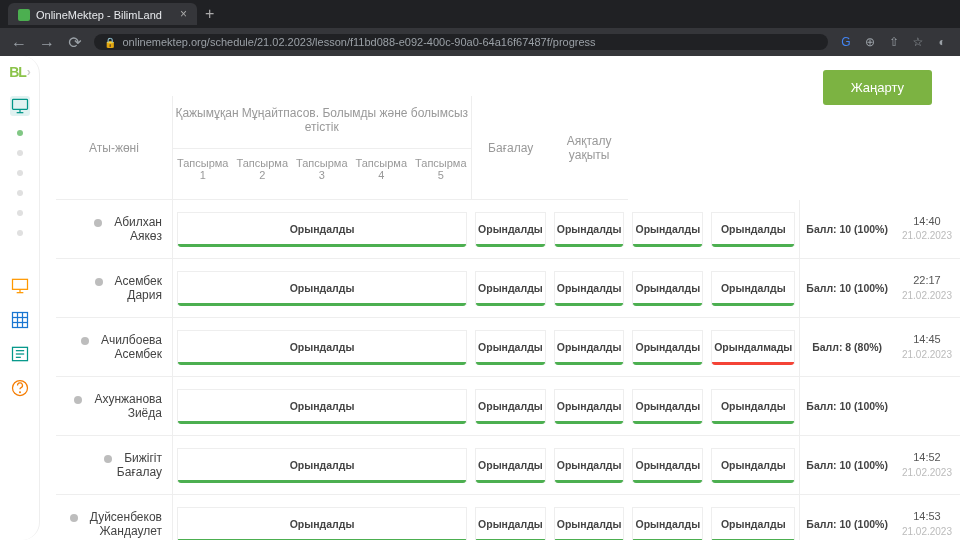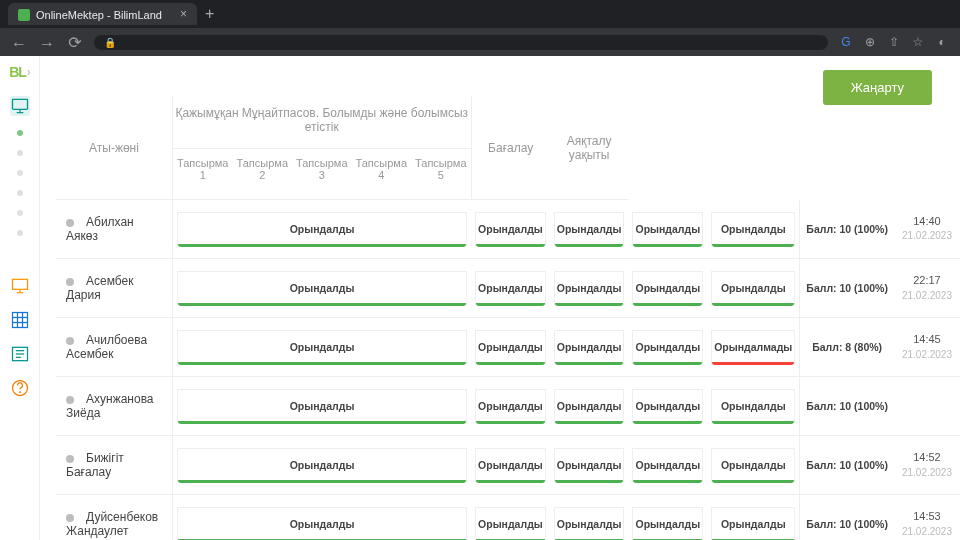--- a/index.html
+++ b/index.html
@@ -13,42 +13,42 @@
     .newtab { color: #aaa; font-size: 16px; margin-left: 8px; cursor: pointer; }
 
     .addrbar { display: flex; align-items: center; height: 28px; padding: 0 10px; gap: 10px; background: #35363a; }
     .nav-icon { width: 18px; height: 18px; display: flex; align-items: center; justify-content: center; color: #9aa0a6; cursor: pointer; }
     .urlbox { flex: 1; display: flex; align-items: center; background: #202124; border-radius: 12px; padding: 2px 10px; font-size: 11px; color: #9aa0a6; gap: 6px; }
     .urlbox .lock { font-size: 10px; }
     .ext-icons { display: flex; gap: 8px; }
     .ext-icon { width: 16px; height: 16px; display:flex; align-items:center; justify-content:center; color:#9aa0a6; font-size:12px; }
 
     .app { display: flex; height: calc(540px - 56px); }
-    .sidebar { width: 40px; background: #fff; border-right: 1px solid #eee; display: flex; flex-direction: column; align-items: center; padding-top: 8px; gap: 16px; }
+    .sidebar { width: 40px; background: #fff; border-right: 1px solid #eee; display: flex; flex-direction: column; align-items: center; padding-top: 8px; gap: 16px; border-radius: 18px; }
     .logo { color: #8bc34a; font-weight: bold; font-size: 14px; letter-spacing: -1px; display:flex; align-items:center; gap:1px;}
     .logo .chev { color: #ccc; font-size: 12px;}
     .side-icon { width: 20px; height: 20px; display:flex; align-items:center; justify-content:center; color:#4db6ac; font-size:14px; cursor:pointer; border-radius:3px;}
     .side-icon.active { background:#e0f2f1; }
     .side-dot { width:6px; height:6px; border-radius:50%; background:#81c784; }
     .side-dot.grey { background:#e0e0e0; }
     .side-group { display:flex; flex-direction:column; gap:14px; align-items:center;}
     .side-bottom { margin-top: 24px; display:flex; flex-direction:column; gap:14px; align-items:center;}
     .side-svg { width:20px; height:20px; stroke:#4db6ac; fill:none; stroke-width:1.5; }
     .side-svg.orange { stroke:#f57c00; }
     .side-svg.teal { stroke:#009688; }
     .side-svg.blue { stroke:#1976d2; }
 
     .content { flex:1; margin-left:16px; overflow:auto; position:relative; }
     .update-btn { position:absolute; top:14px; right:28px; background:#7cb342; color:#fff; border:none; padding:10px 28px; font-size:13px; border-radius:3px; cursor:pointer; }
 
     .table { display:table; width:100%; margin-top:40px; border-collapse:collapse; }
     .thead { display:table-header-group; }
     .tbody { display:table-row-group; }
     .tr { display:table-row; }
-    .th, .td { display:table-cell; vertical-align:middle; border-bottom:1px solid #eee; }
+    .th, .td { display:table-cell; vertical-align:middle; border-bottom:1px solid #eee;text-align:right; }
 
     .name-col { width:238px; }
     .task-group-hdr { text-align:center; color:#999; font-size:12px; padding:10px 0; border-left:1px solid #eee; border-right:1px solid #eee; }
     .score-hdr, .time-hdr { text-align:center; color:#999; font-size:12px; padding:8px 8px; }
     .name-hdr { text-align:center; color:#999; font-size:12px; }
     .task-hdr { text-align:center; color:#999; font-size:11px; padding:8px 4px; border-top:1px solid #eee;}
 
     .name-cell { padding:15px 10px; font-size:12px; color:#444; }
     .dot { display:inline-block; width:8px; height:8px; border-radius:50%; background:#bdbdbd; margin-right:12px; vertical-align:middle;}
     .task-cell { padding:4px 3px; text-align:center; }
@@ -73,20 +73,21 @@
       <span class="close">×</span>
     </div>
     <span class="newtab">+</span>
   </div>
   <div class="addrbar">
     <span class="nav-icon">←</span>
     <span class="nav-icon">→</span>
     <span class="nav-icon">⟳</span>
     <div class="urlbox">
       <span class="lock">🔒</span>
+      <span>onlinemektep.org/schedule/21.02.2023/lesson/f11bd088-e092-400c-90a0-64a16f67487f/progress</span>
     </div>
     <div class="ext-icons">
       <span class="ext-icon" style="color:#4285f4">G</span>
       <span class="ext-icon">⊕</span>
       <span class="ext-icon">⇧</span>
       <span class="ext-icon">☆</span>
       <span class="ext-icon">◐</span>
     </div>
   </div>
 </div>

